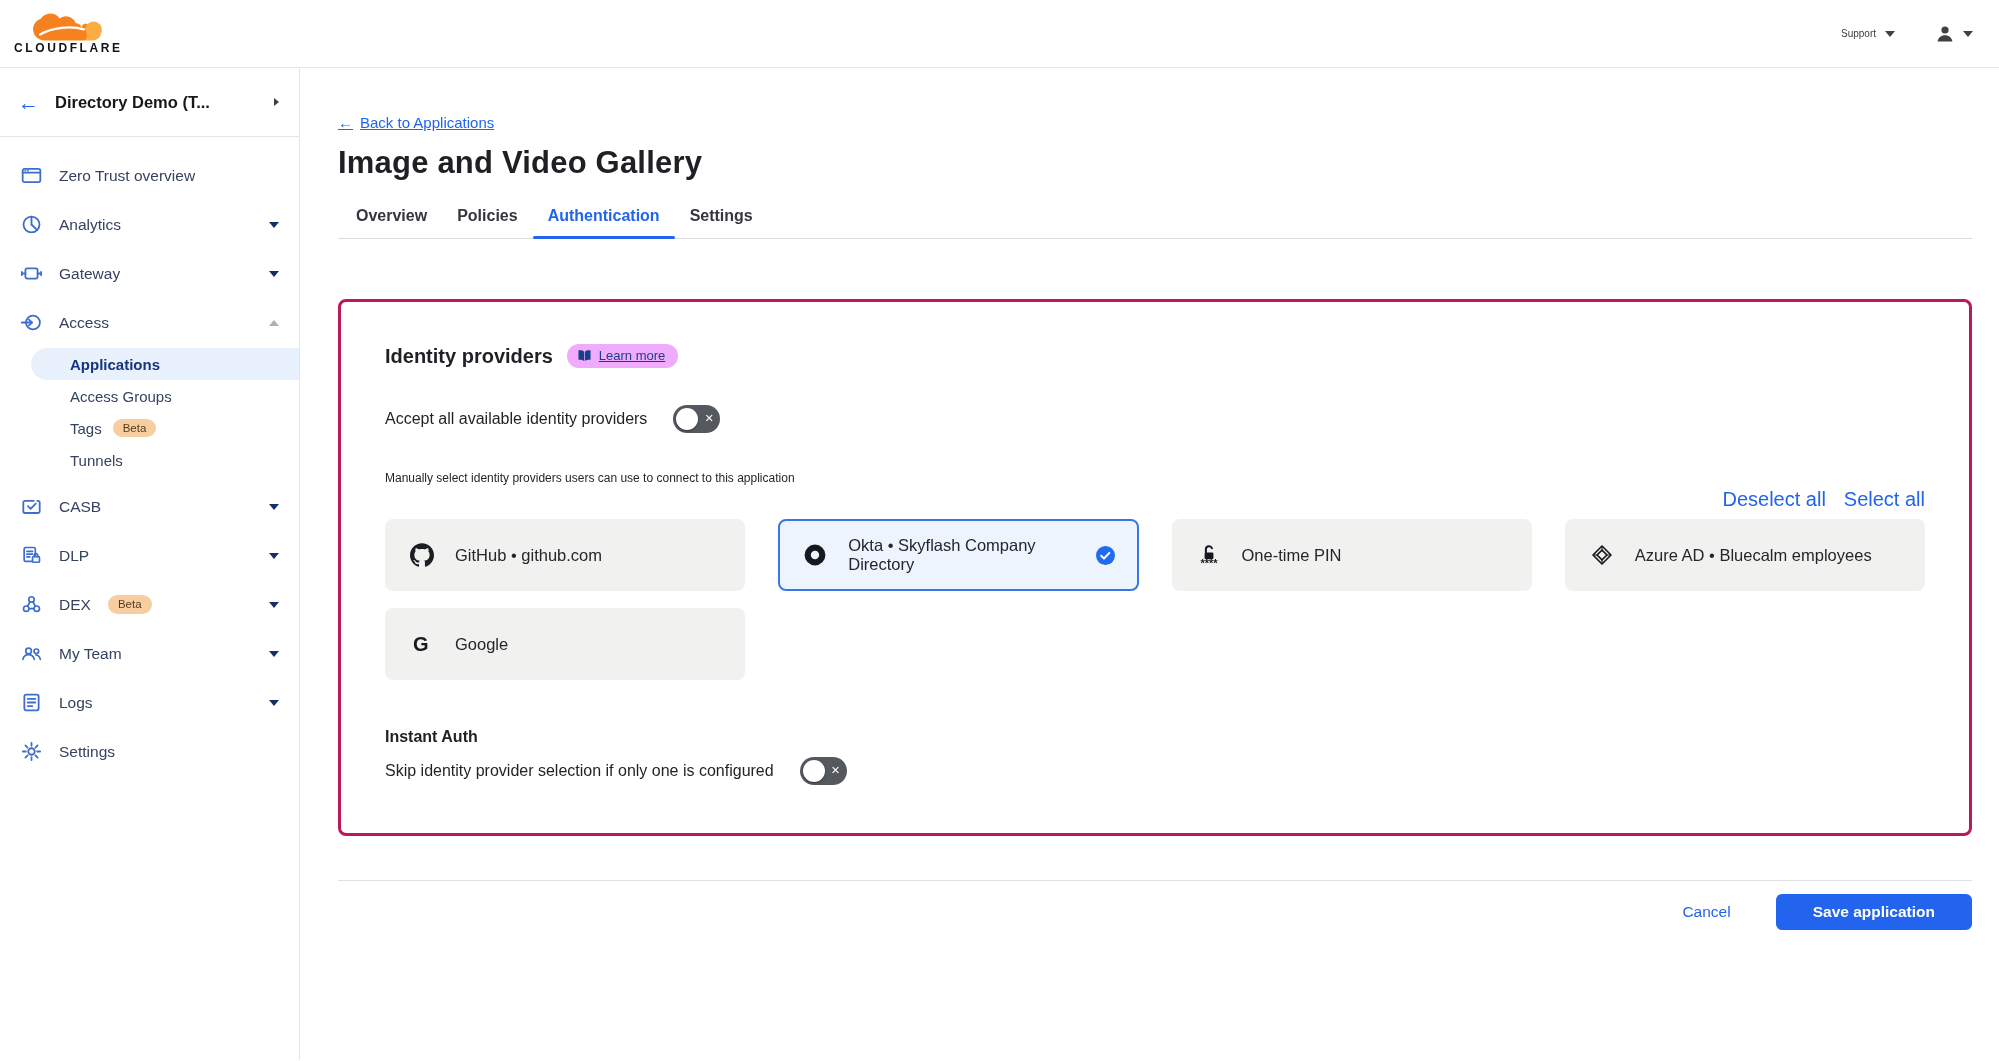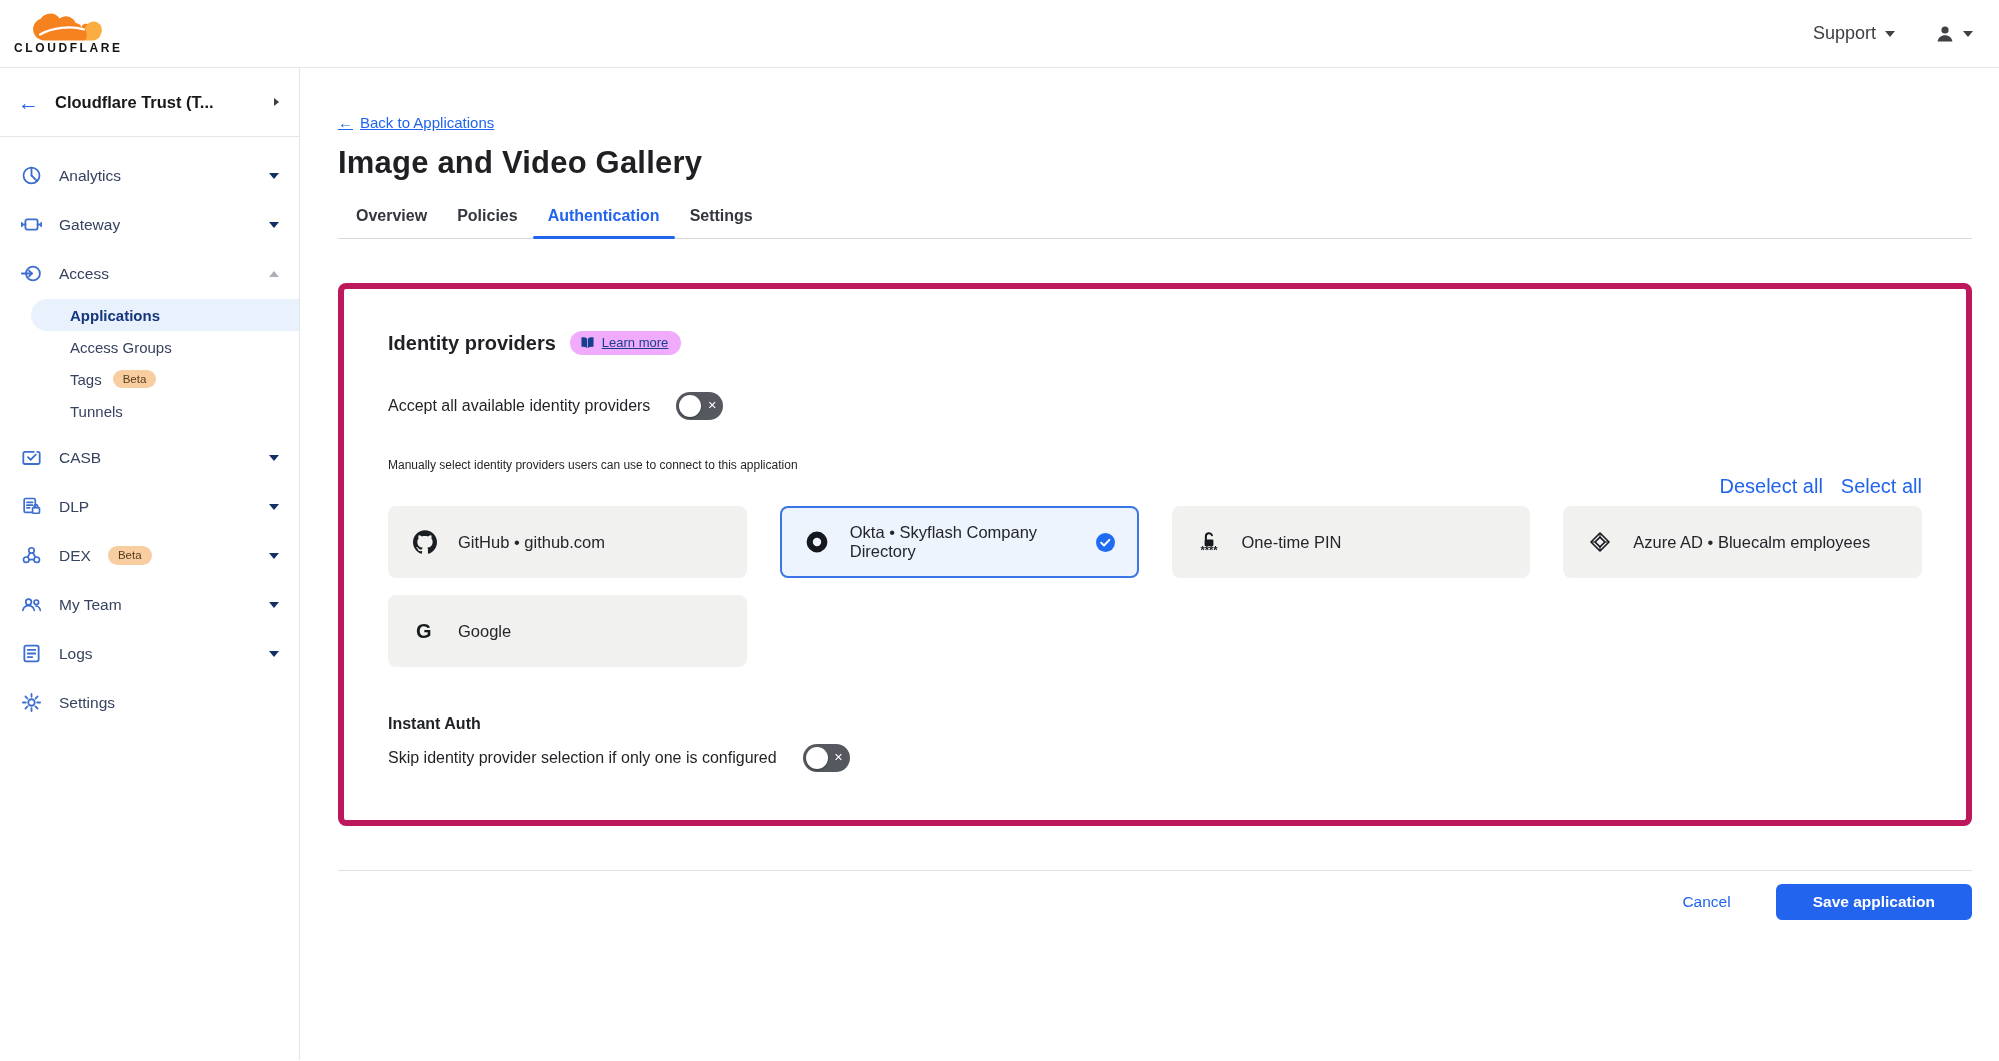--- a/index.html
+++ b/index.html
@@ -7,21 +7,21 @@
   body {
     font-family: "Liberation Sans", sans-serif;
     background:#ffffff; color:#24262b; overflow:hidden;
   }
   
   .topbar { height:68px; display:flex; align-items:center; justify-content:space-between;
             padding:0 26px 0 14px; border-bottom:1px solid #e4e5e6; background:#fff; }
   .logo { display:flex; flex-direction:column; align-items:center; cursor:pointer; }
   .logo-text { font-size:12px; font-weight:bold; letter-spacing:2.6px; color:#141414; margin-top:-1px; }
   .topbar-right { display:flex; align-items:center; gap:40px; }
-  .support { display:flex; align-items:center; gap:9px; font-size:18px; color:#3b3d42; cursor:pointer; }
+  .support { display:flex; align-items:center; gap:9px; font-size:10px; color:#3b3d42; cursor:pointer; }
   .user-menu { display:flex; align-items:center; gap:8px; cursor:pointer; }
   .tri-dn-dark { width:0; height:0; border-left:5.5px solid transparent; border-right:5.5px solid transparent; border-top:6px solid #3f4145; }
   
   .shell { display:flex; height:992px; }
   .sidebar { width:300px; min-width:300px; border-right:1px solid #e4e5e6; background:#fff; }
   .side-head { height:69px; border-bottom:1px solid #e4e5e6; display:flex; align-items:center;
                padding:0 20px 0 18px; gap:16px; }
   .back-arrow { color:#2264ed; font-size:21px; font-weight:bold; cursor:pointer; line-height:1; }
   .account-name { font-weight:bold; font-size:16.5px; color:#17181a; flex:1; white-space:nowrap; overflow:hidden; }
   .chev-right { width:0; height:0; border-top:4.5px solid transparent; border-bottom:4.5px solid transparent;
@@ -44,21 +44,21 @@
   
   .main { flex:1; padding:46px 27px 0 38px; }
   .back-link { display:inline-flex; align-items:center; gap:7px; color:#2264ed; font-size:15px;
                text-decoration:underline; cursor:pointer; }
   .page-title { font-size:31px; font-weight:bold; color:#1f2023; margin-top:13px; letter-spacing:.2px; }
   .tabs { display:flex; margin-top:26px; border-bottom:1px solid #d9dadb; padding-left:3px; }
   .tab { padding:0 15px 13px; font-size:16px; font-weight:600; color:#33363c; cursor:pointer; position:relative; }
   .tab.active { color:#2264ed; }
   .tab.active::after { content:""; position:absolute; left:0; right:0; bottom:-1px; height:3px;
                        background:#2264ed; border-radius:2px; }
-  .card { margin-top:44px; border:6px solid #be185d; border-radius:8px; padding:42px 44px 48px; background:#fff; }
+  .card { margin-top:60px; border:3px solid #be185d; border-radius:8px; padding:42px 44px 48px; background:#fff; }
   .card-head { display:flex; align-items:center; gap:14px; }
   .card-title { font-size:20px; font-weight:bold; color:#1f2124; }
   .learn-more { display:inline-flex; align-items:center; gap:7px; background:#f0abfc; color:#173f8e;
                 font-size:13px; padding:4px 13px 5px 10px; border-radius:12px; cursor:pointer;text-decoration:underline; }
   .toggle-row { display:flex; align-items:center; gap:26px; margin-top:37px; font-size:16px; color:#1f2124; }
   .toggle { width:47px; height:28px; background:#55585f; border-radius:14px; position:relative; cursor:pointer; flex:none; }
   .knob { position:absolute; left:3px; top:3px; width:22px; height:22px; background:#fff; border-radius:50%;
           box-shadow:0 1px 2px rgba(0,0,0,.4); }
   .toggle-x { position:absolute; right:7px; top:50%; transform:translateY(-54%); color:#fff; font-size:14.5px; line-height:1; }
   .manual-label { margin-top:38px; font-size:12px; color:#1f2124; }
@@ -104,25 +104,35 @@
       <span class="tri-dn-dark"></span>
     </div>
   </div>
 </div>
 
 <div class="shell">
 
   <div class="sidebar">
     <div class="side-head">
       <span class="back-arrow">←</span>
-      <span class="account-name">Cloudflare Trust (T...</span>
+      <span class="account-name">Directory Demo (T...</span>
       <span class="chev-right"></span>
     </div>
     <div class="nav">
 
+      <div class="nav-item">
+        <span class="nicon">
+          <svg width="21" height="21" viewBox="0 0 20 20" fill="none" stroke="#3c6ed0" stroke-width="1.7" stroke-linecap="round" stroke-linejoin="round">
+            <rect x="1.6" y="3.6" width="16.8" height="12.8" rx="1.8"></rect>
+              <path d="M1.6 7.2h16.8"></path>
+              <path d="M4.2 5.4h.02M6.6 5.4h.02"></path>
+          </svg>
+        </span>
+        <span>Zero Trust overview</span>
+      </div>
 
       <div class="nav-item">
         <span class="nicon">
           <svg width="21" height="21" viewBox="0 0 20 20" fill="none" stroke="#3c6ed0" stroke-width="1.7" stroke-linecap="round">
             <circle cx="10" cy="10" r="7.6"></circle>
               <path d="M10 10V2.4"></path>
               <path d="M10 10l5.4 5.3"></path>
           </svg>
         </span>
         <span>Analytics</span>

